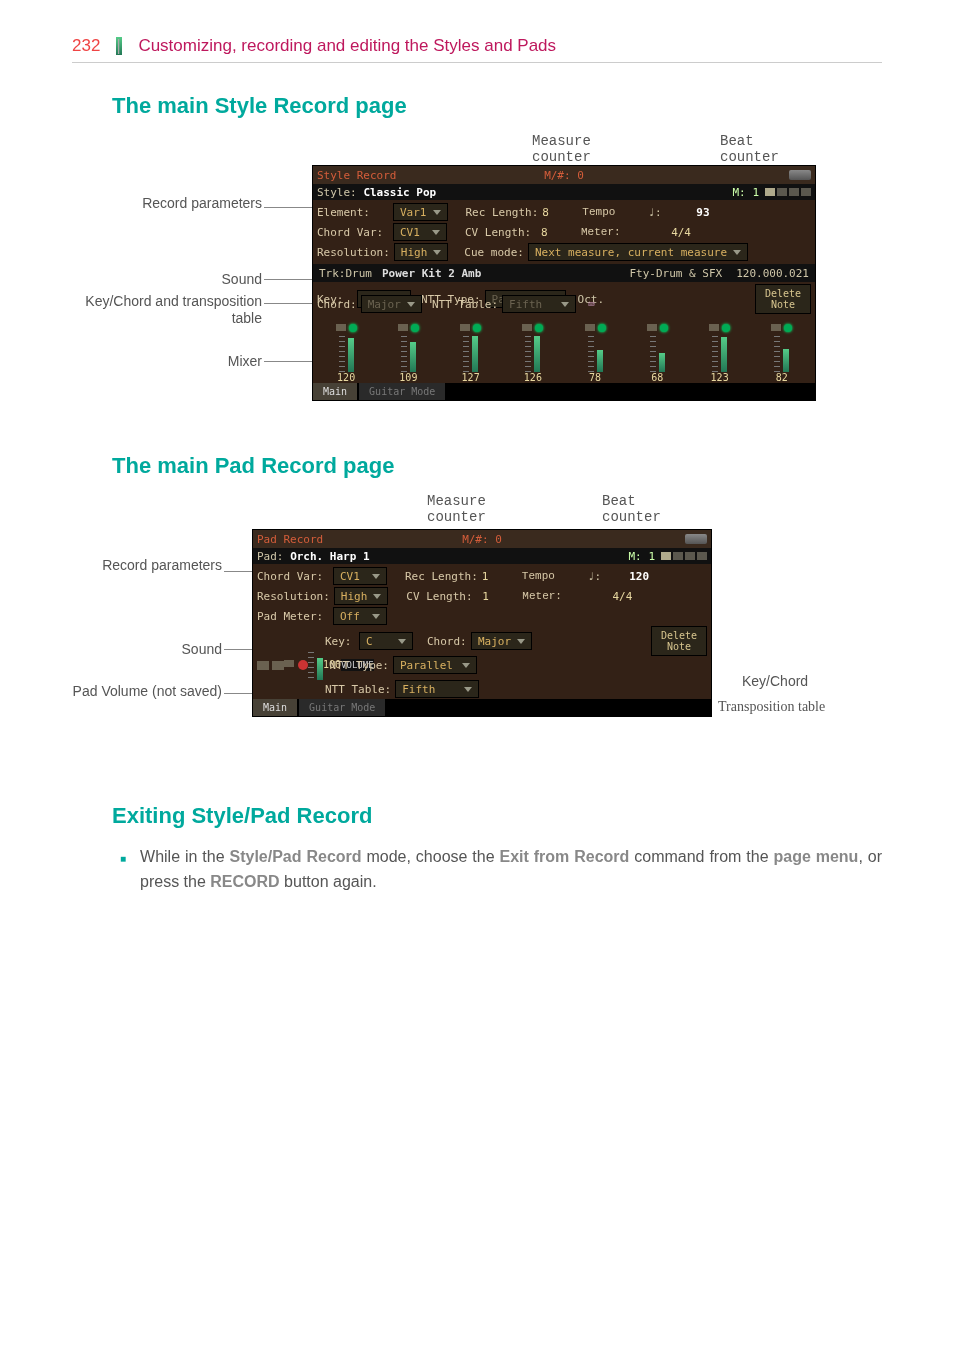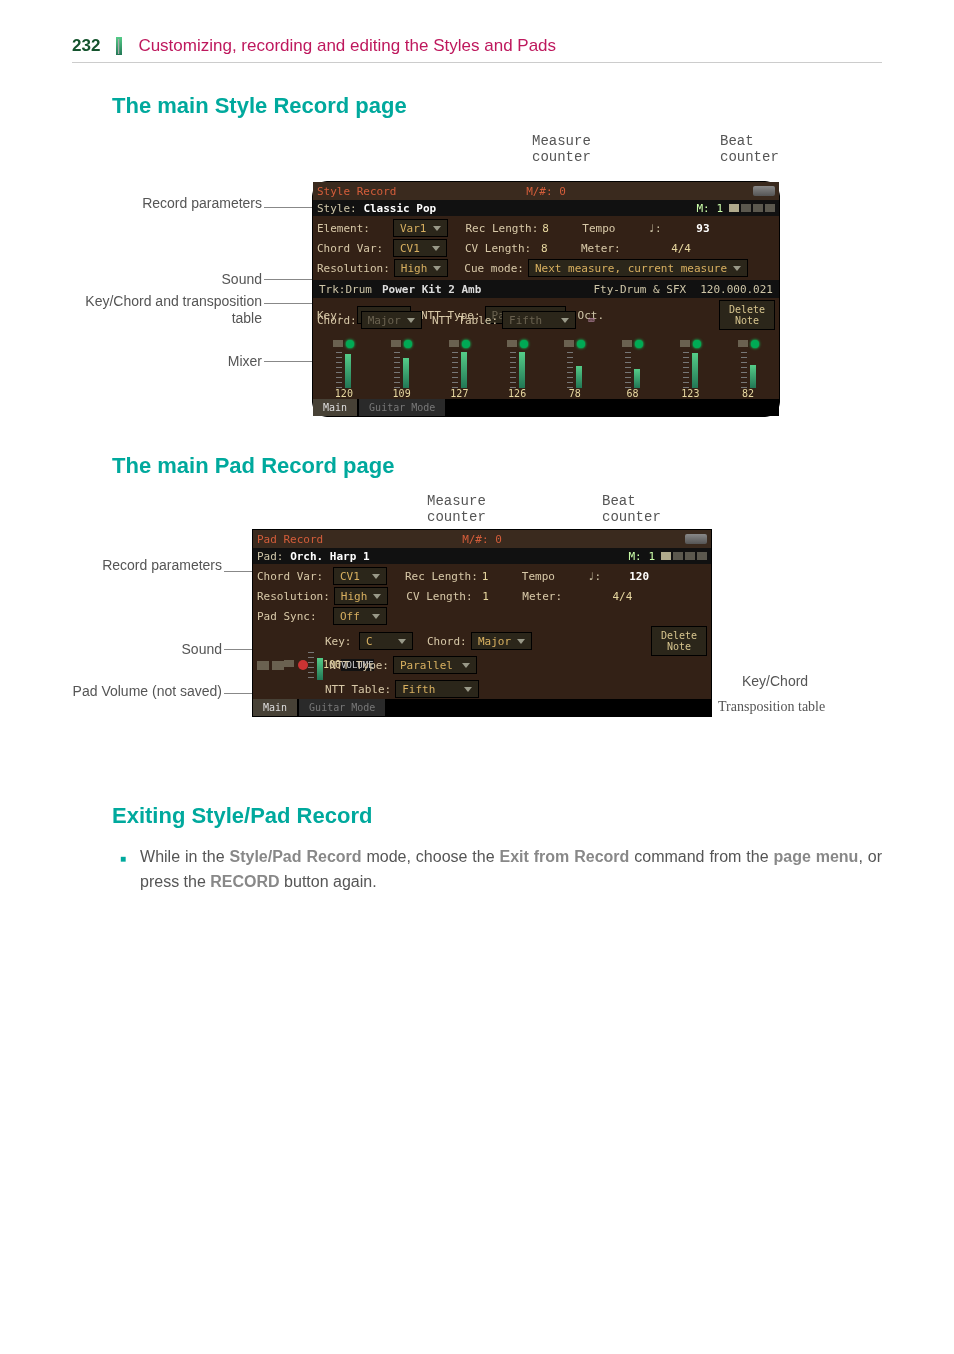--- a/index.html
+++ b/index.html
@@ -14,22 +14,22 @@
   }
   .pghead {
     display: flex;
     align-items: baseline;
     gap: 16px;
     border-bottom: 1px solid #ccc;
     padding-bottom: 6px;
     margin-bottom: 28px;
   }
   .pghead .num {
-    font-weight: bold;
-    color: #14532d;
+    font-weight: normal;
+    color: #ef4444;
     font-size: 17px;
   }
   .pghead .bar {
     color: #aaa;
   }
   .pghead .ttl {
     color: #be185d;
     font-size: 17px;
     font-weight: 400;
   }
@@ -78,21 +78,21 @@
     background:#111; height:16px; padding:0 4px;
   }
   .screen .subbar .mlab { color:#cfa; margin-left:auto; margin-right:6px;}
   .beatboxes { display:flex; gap:2px; }
   .beatboxes i { display:block; width:10px; height:8px; background:#5b584e; }
   .beatboxes i.on { background:#b0aa8c; }
 
   .params { background:#332116; padding:2px 4px; }
   .prow { display:flex; align-items:center; height:20px; gap:4px; }
   .plabel { color:#d8c9a8; min-width:72px; }
-  .plabel.sm { min-width:62px; }
+  .plabel.sm { min-width:62px;font-family:Liberation Mono, monospace; }
   .sel {
     background:#2b261a; border:1px solid #000; color:#d8b060;
     padding:1px 6px; min-width:40px; display:inline-flex;
     align-items:center; justify-content:space-between; gap:6px;
     height:14px;
   }
   .sel.wide { min-width:170px; }
   .sel .caret { width:0;height:0;border-left:4px solid transparent;border-right:4px solid transparent;border-top:5px solid #998;}
   .pval { color:#e8d8a0; min-width:22px; text-align:left; }
   .pval.big { font-weight:bold; color:#fff; }
@@ -170,21 +170,21 @@
       <div class="c" style="left:-30px; top:62px;">Record parameters</div>
       <div class="cline" style="left:152px; top:74px; width:48px;"></div>
       <div class="c" style="left:-30px; top:138px;">Sound</div>
       <div class="cline" style="left:152px; top:146px; width:48px;"></div>
       <div class="c" style="left:-30px; top:160px;">Key/Chord and transposition table</div>
       <div class="cline" style="left:152px; top:170px; width:48px;"></div>
       <div class="c" style="left:-30px; top:220px;">Mixer</div>
       <div class="cline" style="left:152px; top:228px; width:48px;"></div>
     </div>
 
-    <div class="screen" style="position:absolute; left:200px; top:48px; width:468px;border-radius:15px;">
+    <div class="screen" style="position:absolute; left:200px; top:32px; width:504px;">
       <div class="titlebar">
         <span>Style Record</span>
         <span class="mid">M/#: 0</span>
         <span class="menu"></span>
       </div>
       <div class="subbar">
         <span>Style:</span>&nbsp;
         <span style="color:#fff;font-weight:bold;">Classic Pop</span>
         <span class="mlab"><span>M:</span> <span>1</span></span>
         <span class="beatboxes">
@@ -434,21 +434,21 @@
               <span class="caret"></span>
             </span>
           <span class="gap"></span>
           <span class="plabel">CV Length:</span>
           <span class="pval">1</span>
           <span class="gap"></span>
           <span class="plabel sm">Meter:</span>
           <span class="pval rt">4/4</span>
         </div>
         <div class="prow">
-          <span class="plabel">Pad Sync:</span>
+          <span class="plabel">Pad Meter:</span>
           <span class="sel">
               <span>Off</span>
               <span class="caret"></span>
             </span>
         </div>
       </div>
 
       <div class="padvol">
         <div class="left">
           <div class="iconbar">

